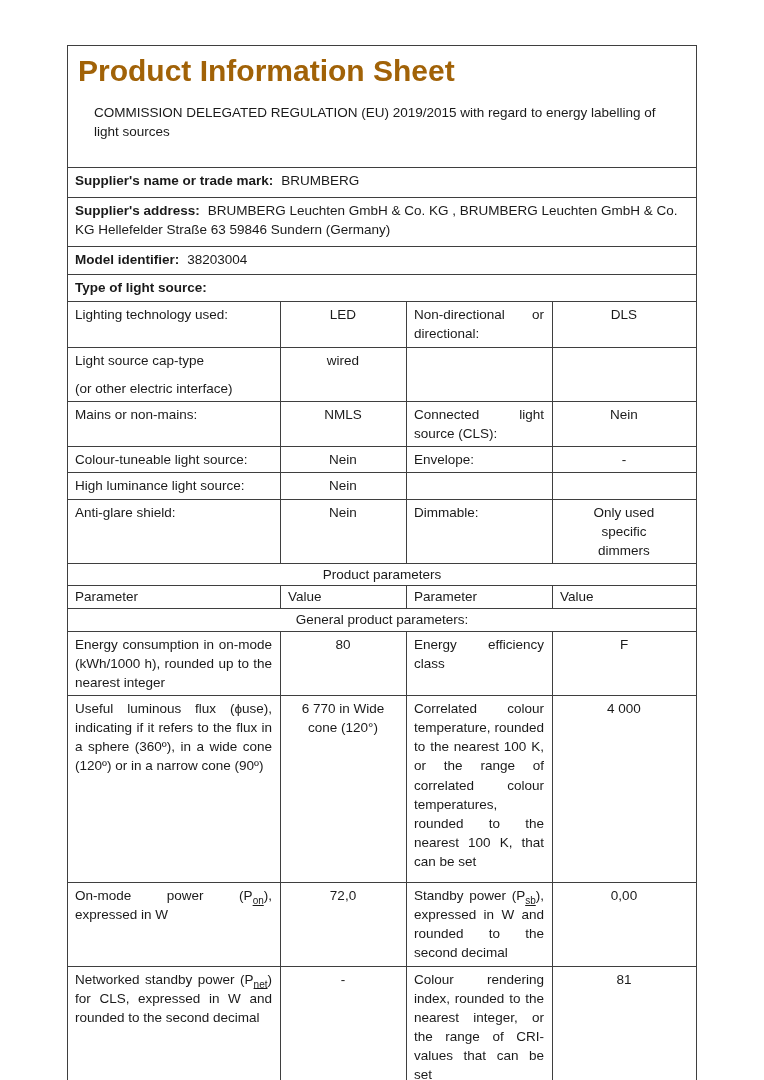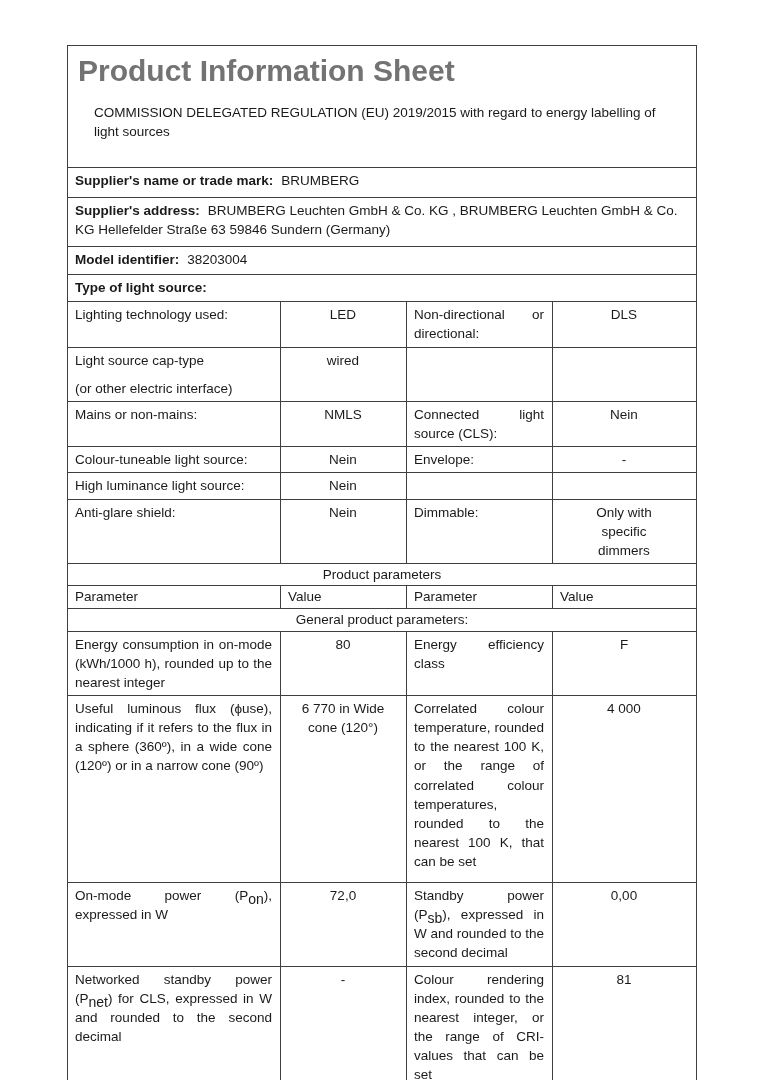--- a/index.html
+++ b/index.html
@@ -30,21 +30,21 @@
     color: #3b0d99;
   }
   .regulation { margin: 16px; text-align: left; }
   .b { font-weight: bold; }
   .kv .val-inline { margin-left: 8px; }
   .p { text-align: justify; }
   .val { text-align: center; }
   .sec { text-align: center; font-weight: normal; padding: 1px 4px !important; }
   .hdr { padding: 1px 8px 2px 7px !important; margin-top: 48px; }
   .note { margin-top: 9px; }
-  sub { font-size: 14px; line-height: 0; }
+  sub { font-size: 10px; line-height: 0; text-decoration: underline; }
   .narrow { display: inline-block; max-width: 100px; }
   
   .tr-name   { height: 30px; margin-left: 48px; }
   .tr-addr   { height: 49px; }
   .tr-model  { height: 28px; }
   .tr-type   { height: 27px; }
   .tr-spec0  { height: 40px; }
   .tr-spec1  { height: 45px; }
   .tr-spec2  { height: 40px; }
   .tr-spec3  { height: 22px; }
@@ -65,21 +65,21 @@
     <colgroup>
       <col style="width:213px">
         <col style="width:126px">
         <col style="width:146px">
         <col style="width:144px">
     </colgroup>
 
     <tbody>
         <tr>
       <td colspan="4" class="title-cell">
-        <h1 class="page-title" style="color: #737373;">Product Information Sheet</h1>
+        <h1 class="page-title" style="color: #a16207;">Product Information Sheet</h1>
         <p class="regulation">COMMISSION DELEGATED REGULATION (EU) 2019/2015 with regard to energy labelling of light sources</p>
       </td>
     </tr>
 
     <tr class="tr-name">
       <td colspan="4" class="kv">
         <span class="b">Supplier's name or trade mark:</span><span class="val-inline">BRUMBERG</span>
       </td>
     </tr>
 
@@ -136,21 +136,21 @@
       <td class="p">High luminance light source:</td>
       <td class="val">Nein</td>
       <td class="p"></td>
       <td class="val"></td>
     </tr>
 
     <tr class="tr-spec5">
       <td class="p">Anti-glare shield:</td>
       <td class="val">Nein</td>
       <td class="p">Dimmable:</td>
-      <td class="val"><span class="narrow">Only with specific dimmers</span></td>
+      <td class="val"><span class="narrow">Only used specific dimmers</span></td>
     </tr>
 
     <tr class="tr-sec">
       <td colspan="4" class="sec">Product parameters</td>
     </tr>
 
     <tr class="tr-cols">
       <td class="hdr">Parameter</td>
       <td class="hdr">Value</td>
       <td class="hdr">Parameter</td>

